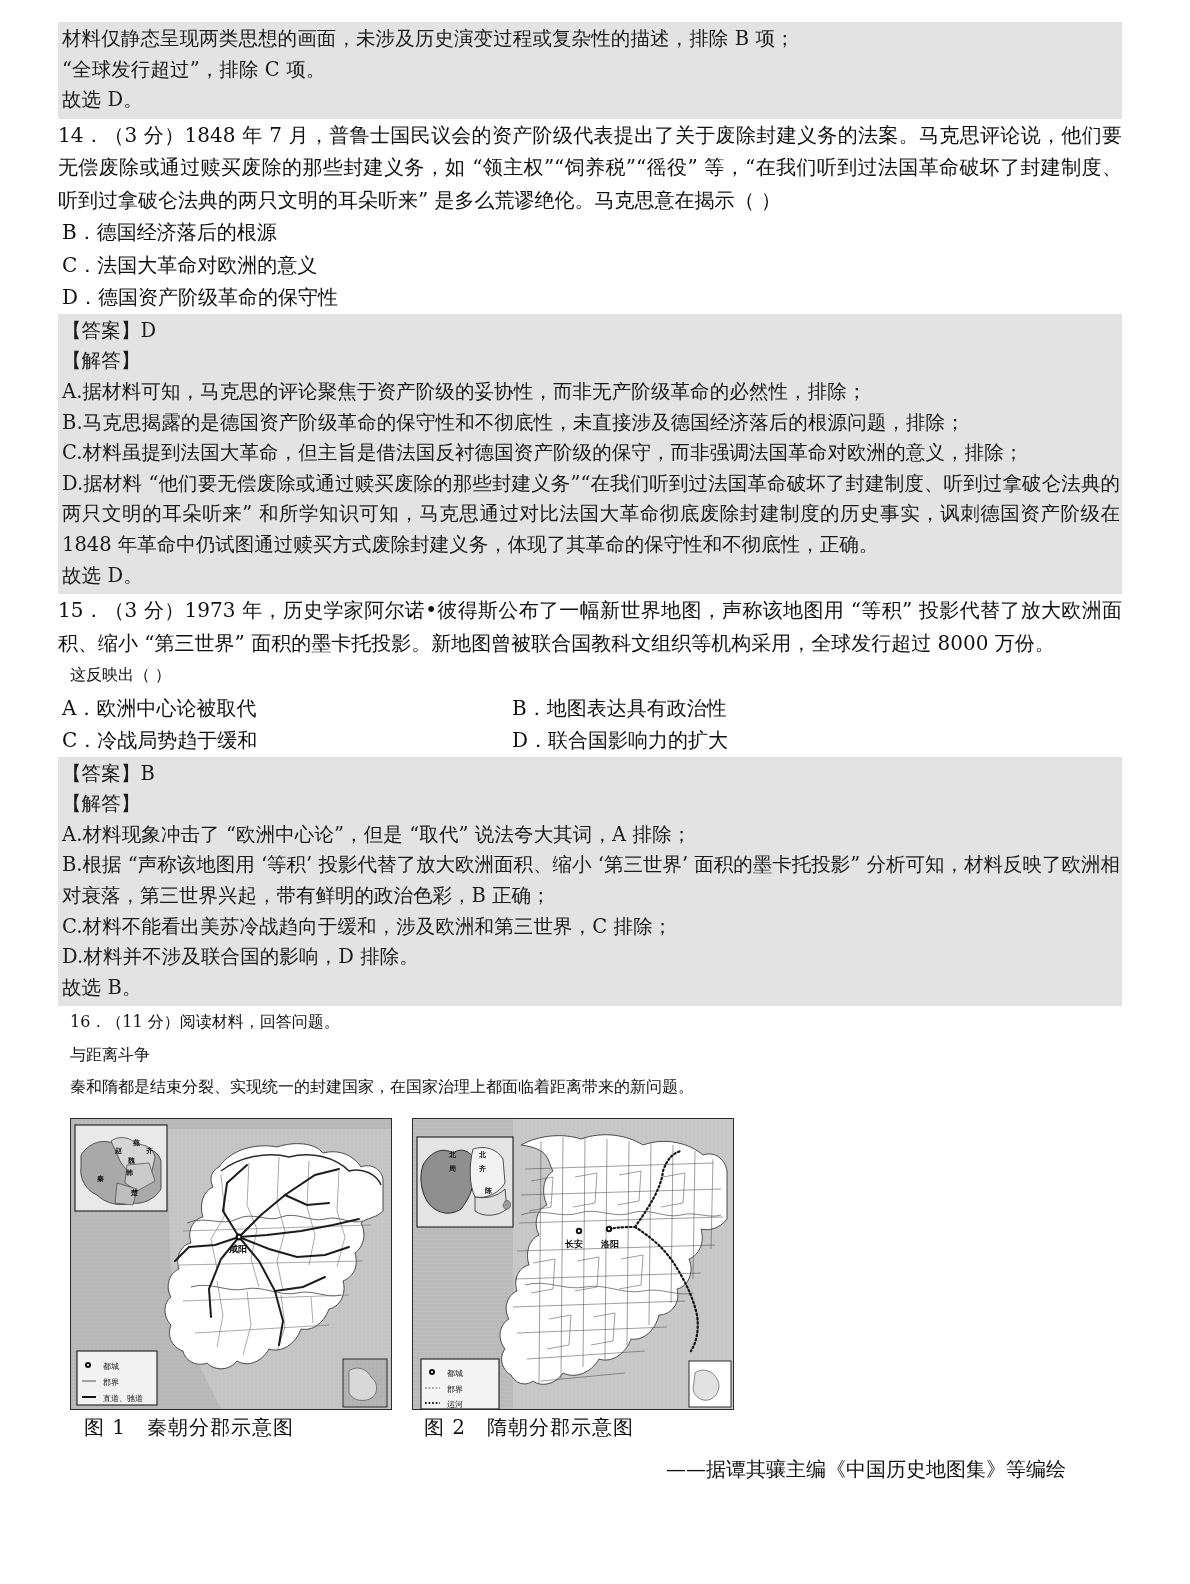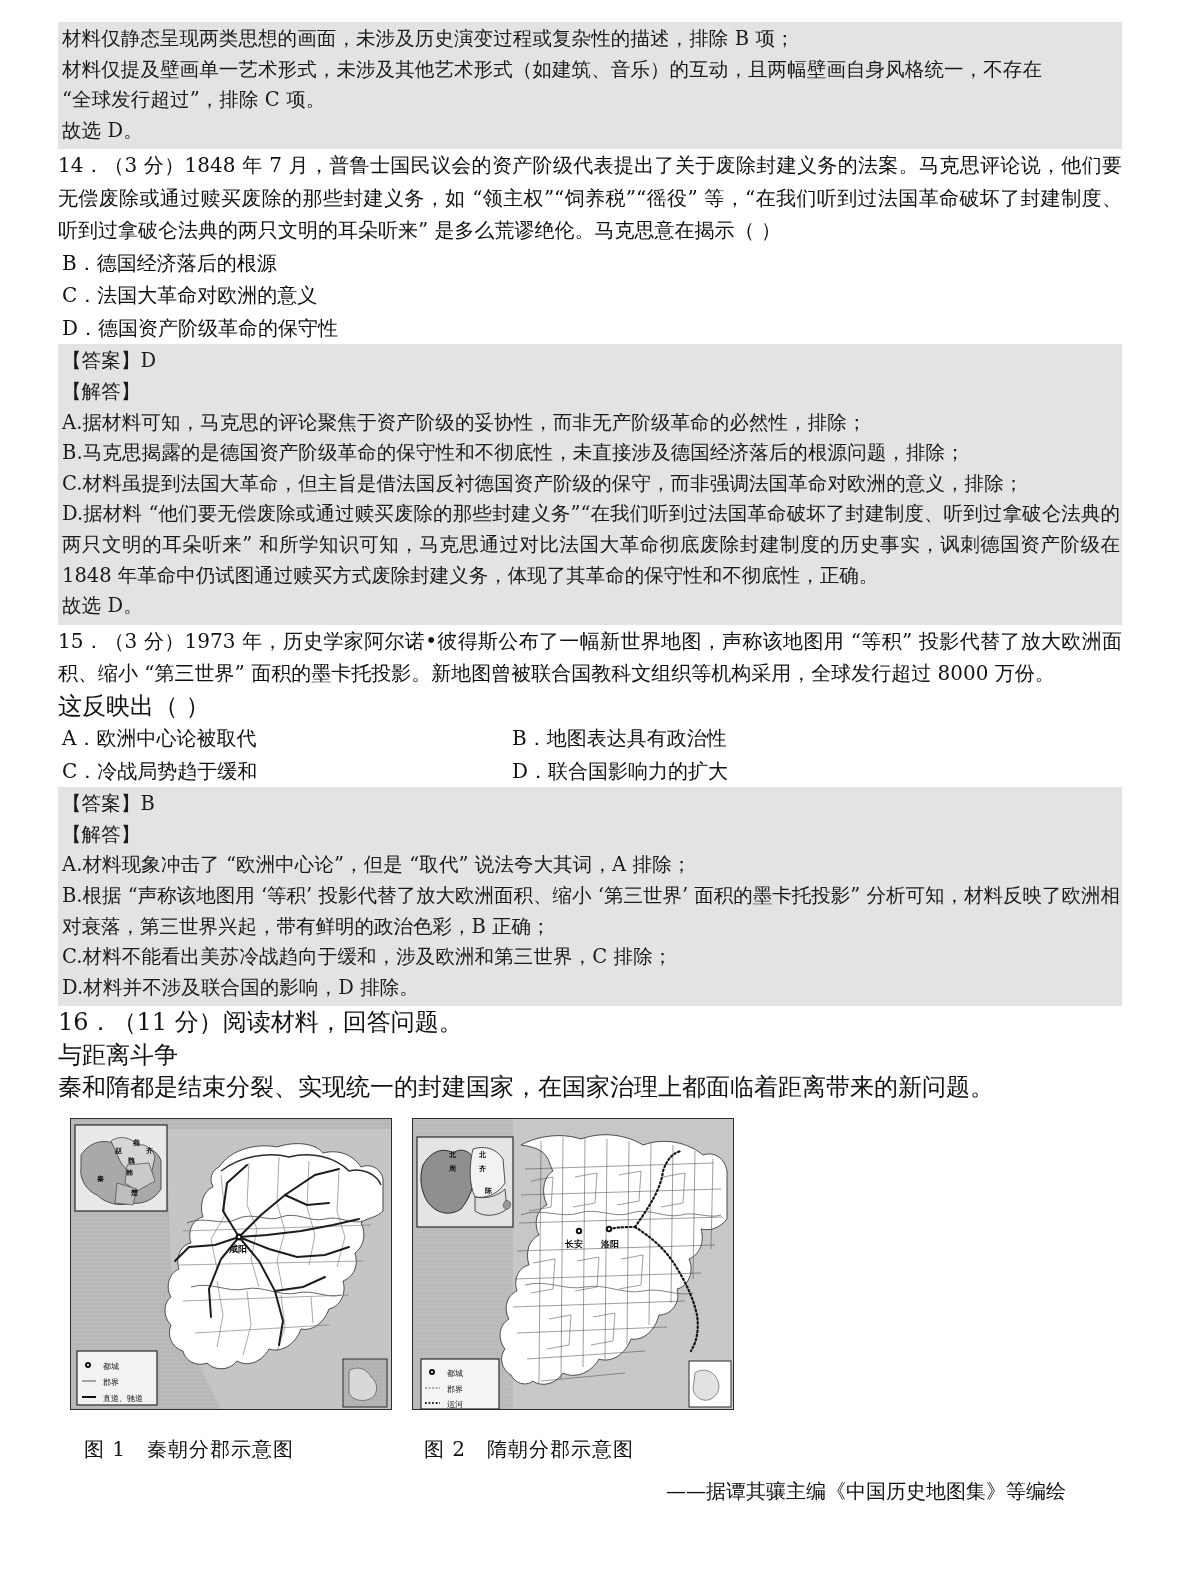--- a/index.html
+++ b/index.html
@@ -53,23 +53,24 @@
     padding-left: 4px;
     padding-right: 2px;
   }
   .q-para {
     font-size: 20px;
     line-height: 32.5px;
     text-align: justify;
     text-justify: inter-ideograph;
   }
   .q-line {
-    font-size: 24px;
+    font-size: 16px;
     line-height: 32.5px;
     white-space: nowrap;
+    margin-left: 12px;
   }
   .opt-line {
     font-size: 20px;
     line-height: 32.5px;
     padding-left: 4px;
     white-space: nowrap;
   }
   .opt-row {
     display: flex;
     font-size: 20px;
@@ -101,21 +102,21 @@
     height: 290px;
     position: relative;
     border: 1px solid #2c2c2c;
     background: #ffffff;
     overflow: hidden;
   }
   .map-svg { display: block; width: 100%; height: 100%; }
 
   .captions {
     display: flex;
-    margin-top: 24px;
+    margin-top: 2px;
     padding-left: 26px;
     font-size: 20px;
     line-height: 30px;
   }
   .captions .cap1 { width: 340px; flex: 0 0 340px; letter-spacing: 1px; }
   .captions .cap2 { letter-spacing: 1px; }
 
   .source {
     margin-top: 12px;
     text-align: right;
@@ -125,21 +126,20 @@
   }
 </style>
 </head>
 <body>
 
 <div class="page">
   <div class="content">
 
     <div class="shaded">
       <div class="line">材料仅静态呈现两类思想的画面，未涉及历史演变过程或复杂性的描述，排除 B 项；</div>
-      <div class="line">材料仅提及壁画单一艺术形式，未涉及其他艺术形式（如建筑、音乐）的互动，且两幅壁画自身风格统一，不存在</div>
       <div class="line">“全球发行超过”，排除 C 项。</div>
       <div class="line">故选 D。</div>
     </div>
 
     <div>
       <div class="q-para">14．（3 分）1848 年 7 月，普鲁士国民议会的资产阶级代表提出了关于废除封建义务的法案。马克思评论说，他们要无偿废除或通过赎买废除的那些封建义务，如 “领主权”“饲养税”“徭役” 等，“在我们听到过法国革命破坏了封建制度、听到过拿破仑法典的两只文明的耳朵听来” 是多么荒谬绝伦。马克思意在揭示（      ）</div>
       <div class="opt-line">B．德国经济落后的根源</div>
       <div class="opt-line">C．法国大革命对欧洲的意义</div>
       <div class="opt-line">D．德国资产阶级革命的保守性</div>
     </div>
@@ -167,20 +167,21 @@
       </div>
     </div>
 
     <div class="shaded">
       <div class="line">【答案】B</div>
       <div class="line">【解答】</div>
       <div class="line">A.材料现象冲击了 “欧洲中心论”，但是 “取代” 说法夸大其词，A 排除；</div>
       <div class="para">B.根据 “声称该地图用 ‘等积’ 投影代替了放大欧洲面积、缩小 ‘第三世界’ 面积的墨卡托投影” 分析可知，材料反映了欧洲相对衰落，第三世界兴起，带有鲜明的政治色彩，B 正确；</div>
       <div class="line">C.材料不能看出美苏冷战趋向于缓和，涉及欧洲和第三世界，C 排除；</div>
       <div class="line">D.材料并不涉及联合国的影响，D 排除。</div>
+      <div class="line">故选 B。</div>
     </div>
 
 
     <div>
       <div class="q-line">16．（11 分）阅读材料，回答问题。</div>
       <div class="q-line">与距离斗争</div>
       <div class="q-line">秦和隋都是结束分裂、实现统一的封建国家，在国家治理上都面临着距离带来的新问题。</div>
 
       <div class="figures">
 

